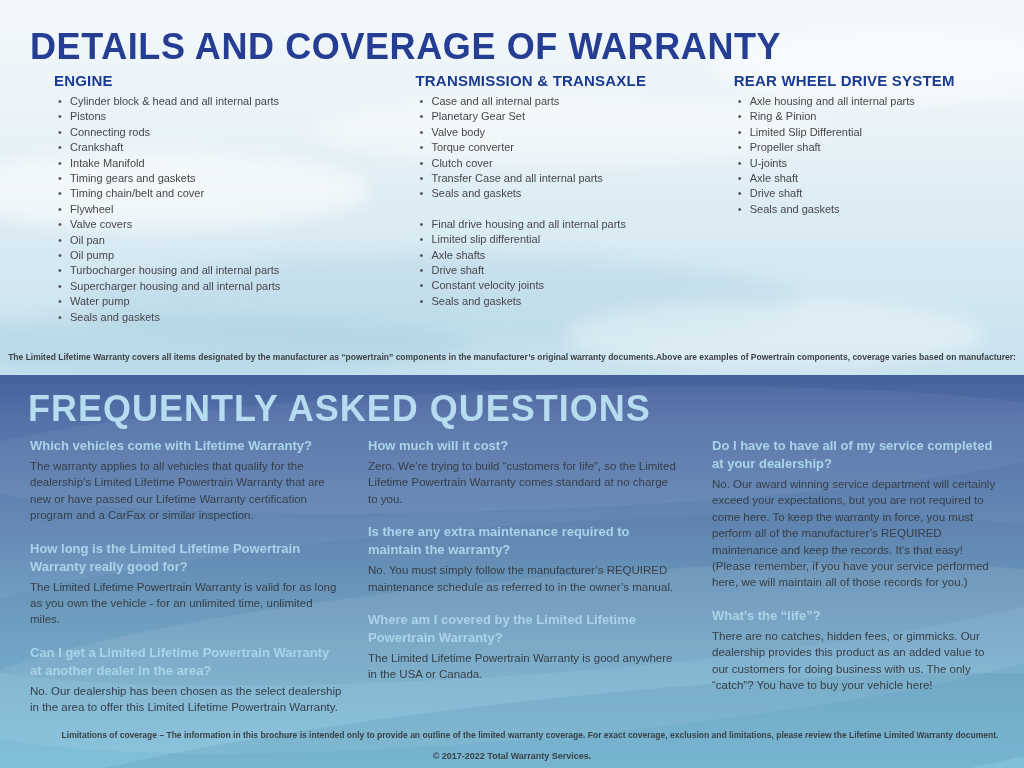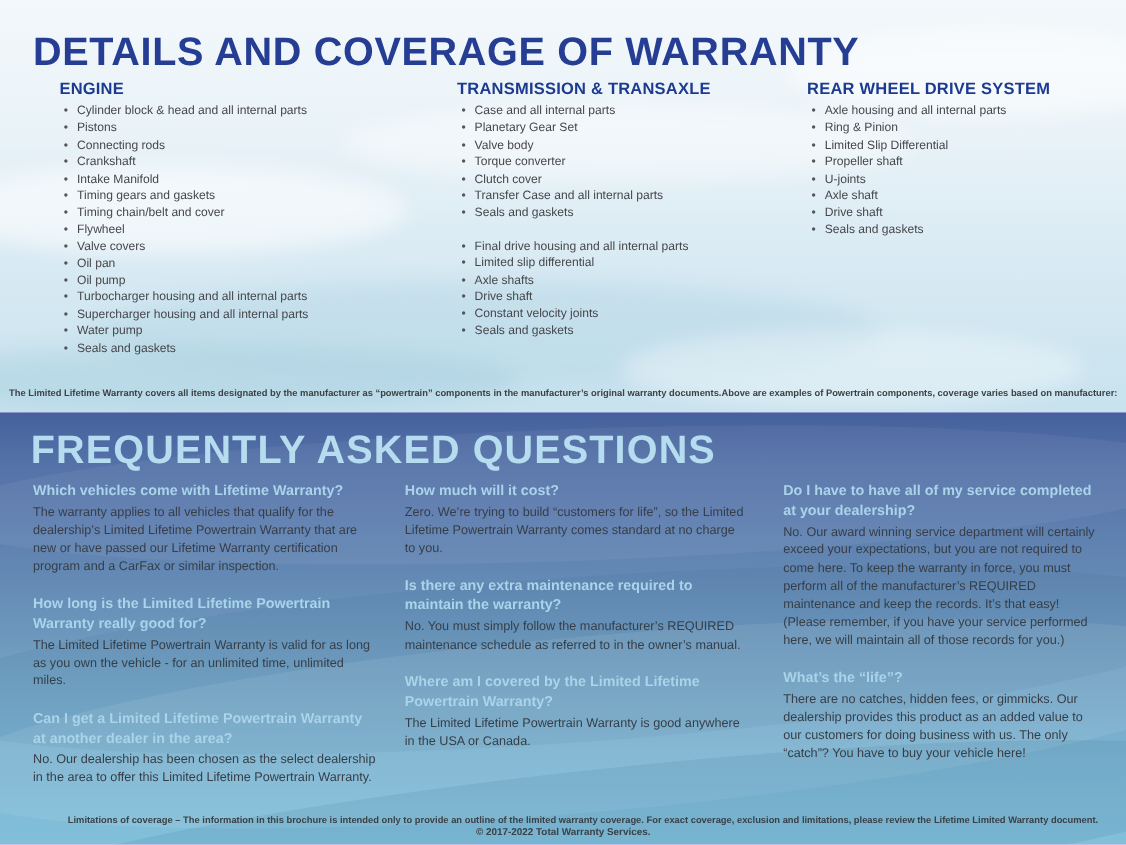--- a/index.html
+++ b/index.html
@@ -75,21 +75,21 @@
   .faq-col3 { width: 288px; }
   .faq-col1 .qa, .faq-col2 .qa { width: 312px; }
   .faq-col3 .qa { width: 288px; }
 
   .qa { margin-bottom: 16px; }
   .qa h3 { font-size: 13px; font-weight: 800; line-height: 18px; color: #a9d4ea; margin-bottom: 3px; }
   .qa p  { font-size: 11.5px; line-height: 16.4px; color: #363e47; font-weight: 500; }
 
   .faq-footer { position: absolute; left: 0; right: 0; bottom: 7px; text-align: center; color: #3a4147; }
   .faq-footer .line1 { font-size: 8.5px; font-weight: bold; padding-left: 36px; }
-  .faq-footer .line2 { font-size: 9px;  font-weight: bold; margin-top: 1px; }
+  .faq-footer .line2 { font-size: 9px;  font-weight: bold; margin-top: 11px; }
 </style>
 </head>
 <body>
 
 <div class="page">
 
   <section class="coverage">
     <div class="cloud c1"></div>
     <div class="cloud c2"></div>
     <div class="cloud c3"></div>

